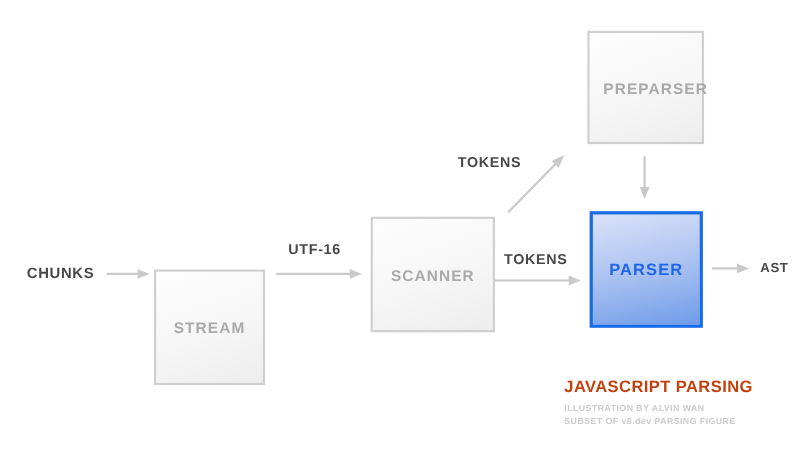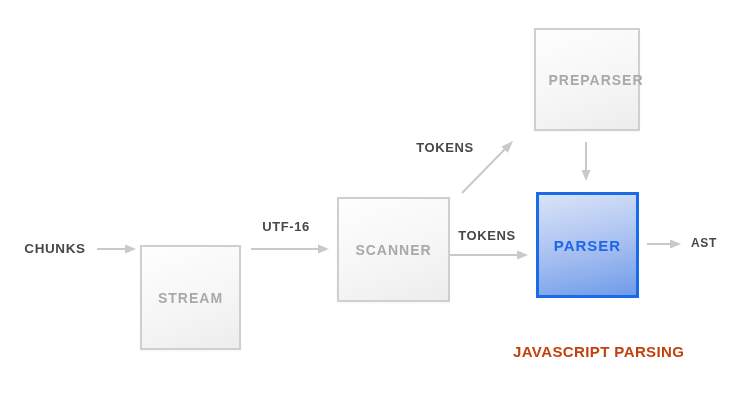--- a/index.html
+++ b/index.html
@@ -120,14 +120,18 @@
   <div class="edge-label" id="label-utf16">UTF-16</div>
 
   <div class="edge-label" id="label-tokens-up">TOKENS</div>
 
   <div class="edge-label" id="label-tokens-right">TOKENS</div>
 
   <div class="edge-label" id="label-ast">AST</div>
 
   <div class="caption">JAVASCRIPT PARSING</div>
 
+  <div class="credits">
+    <div>ILLUSTRATION BY ALVIN WAN</div>
+    <div>SUBSET OF v8.dev PARSING FIGURE</div>
+  </div>
 
 </div>
 
 </body></html>

